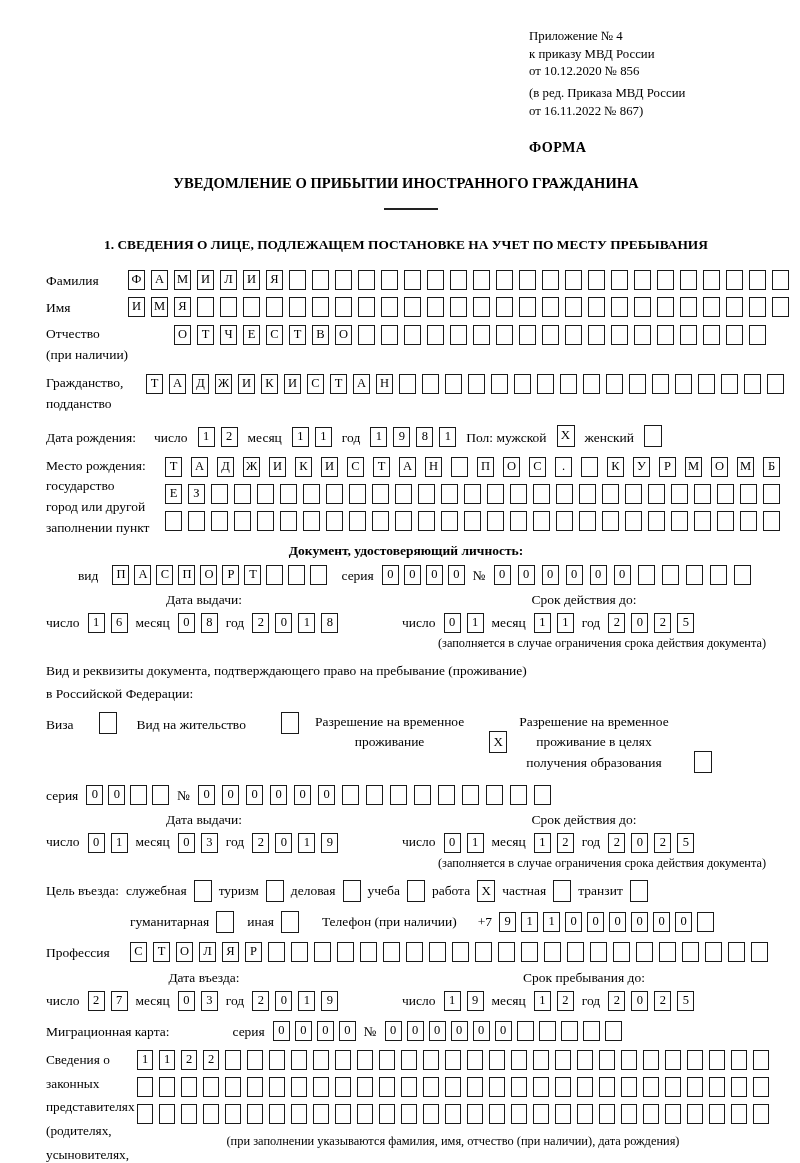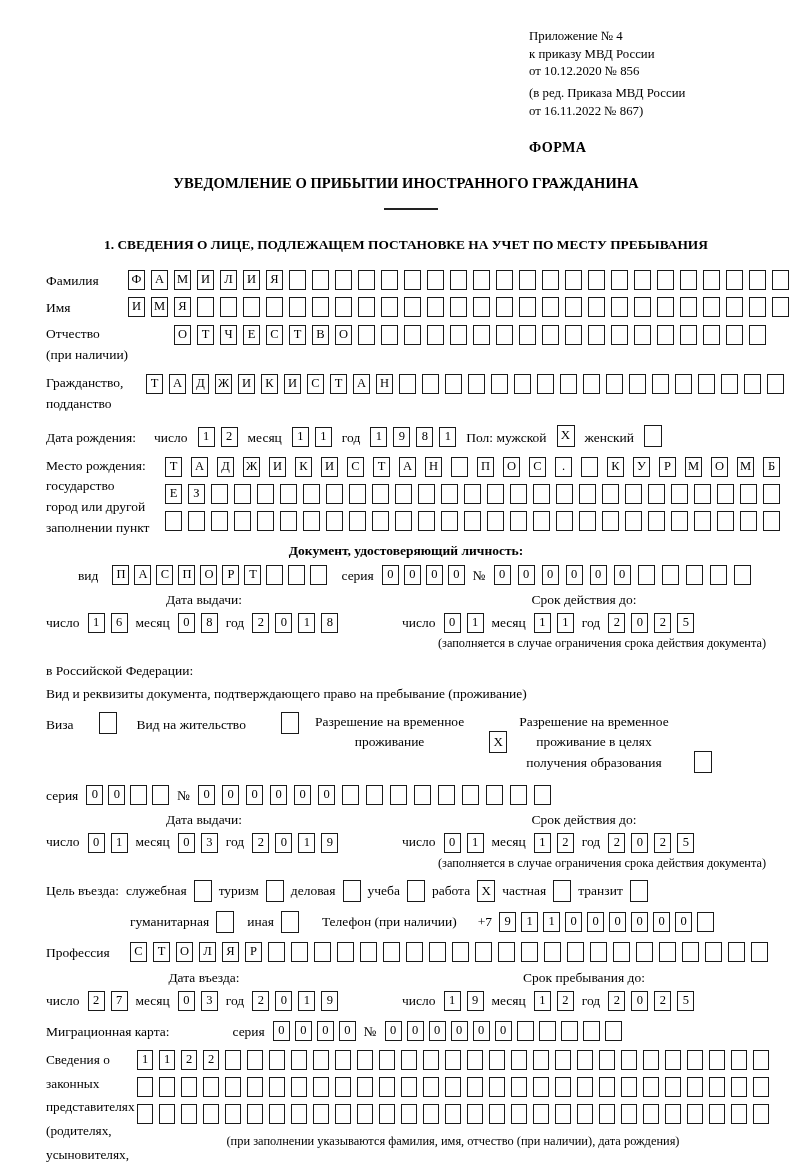--- a/index.html
+++ b/index.html
@@ -420,22 +420,22 @@
             <span class="cell filled">0</span>
             <span class="cell filled">2</span>
             <span class="cell filled">5</span>
           </span>
       </div>
     </div>
   </div>
   <div class="note">(заполняется в случае ограничения срока действия документа)</div>
 
   <div class="intro">
+    <div>Вид и реквизиты документа, подтверждающего право на пребывание (проживание)</div>
     <div>в Российской Федерации:</div>
-    <div>Вид и реквизиты документа, подтверждающего право на пребывание (проживание)</div>
   </div>
 
   <div class="permits">
     <span class="pitem">
       <span>Виза</span>
       <span class="cb"></span>
     </span>
     <span class="pitem" style="margin-left:8px">
       <span>Вид на жительство</span>
       <span class="cb" style="margin-left:10px"></span>

